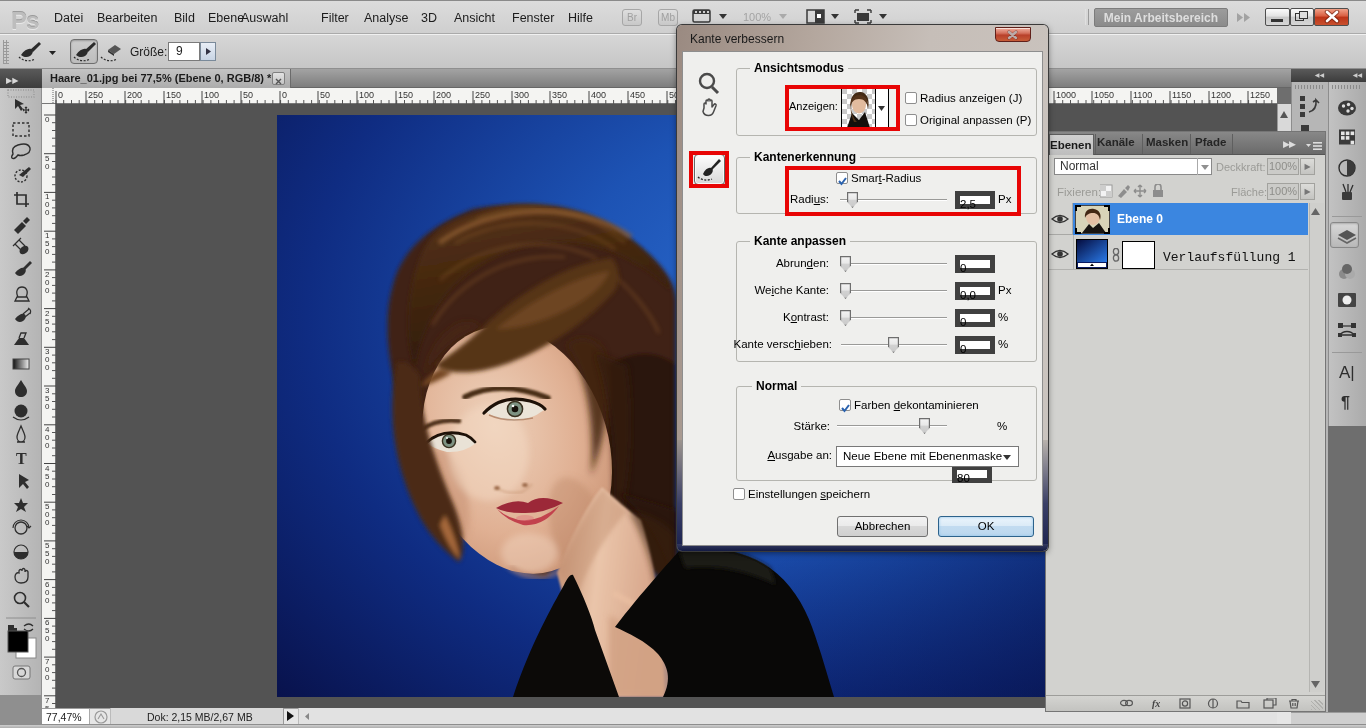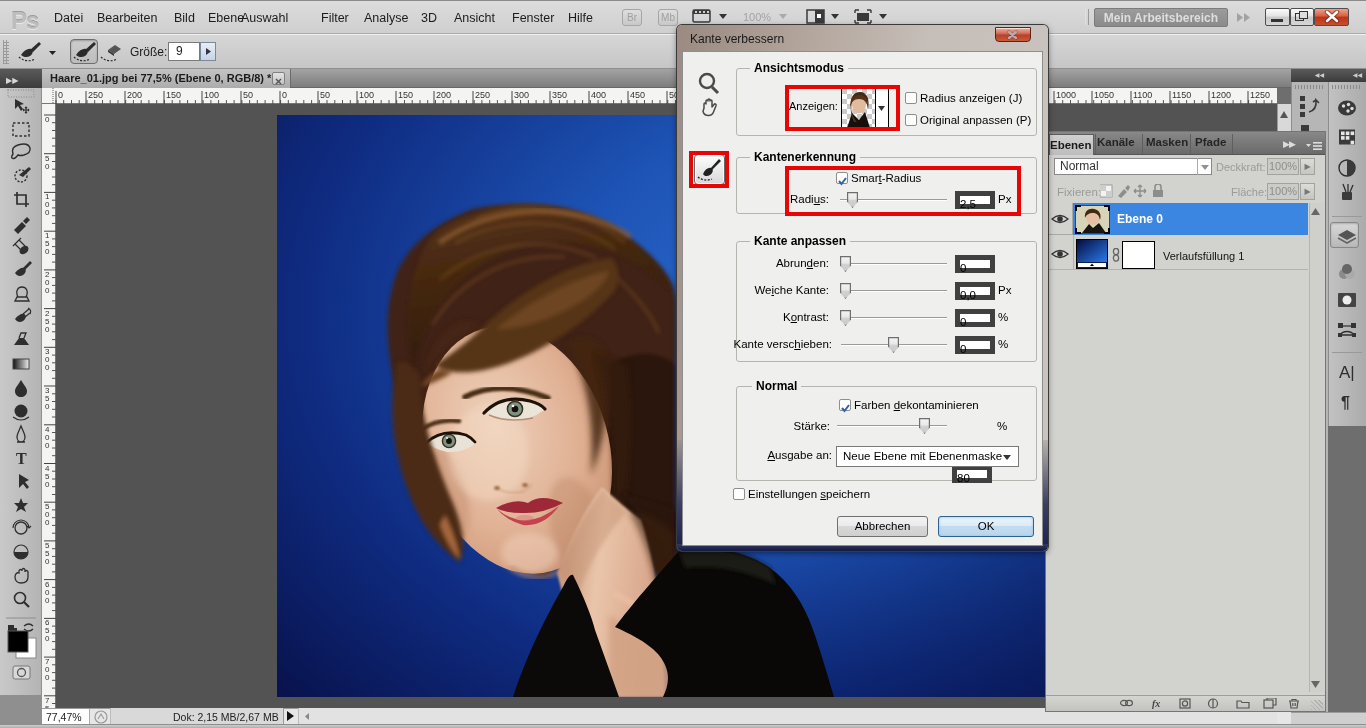--- a/index.html
+++ b/index.html
@@ -738,21 +738,21 @@
 </svg>
 </div>
 
 <div class="abs" id="statusbar"></div>
 <div class="abs" style="left:42px; top:709px; width:48px; height:15px; background:#fff; border-right:1px solid #aaa; font-size:10.5px; color:#222; padding:2px 0 0 4px;">77,47%</div>
 <svg class="abs" style="left:94px; top:710px;" width="14" height="14">
     <circle cx="7" cy="7" r="6" fill="none" stroke="#999" stroke-width="1.2"></circle>
     <path d="M4,9 L7,4 L10,9" fill="none" stroke="#999" stroke-width="1.1"></path>
   </svg>
 <div class="abs" style="left:110px; top:708px; width:174px; height:16px; background:#d9d9d9; border-left:1px solid #bbb; border-right:1px solid #999;"></div>
-<div class="abs" style="left:147px; top:711px; font-size:10.5px; color:#222;margin-left:26px;">Dok: 2,15 MB/2,67 MB</div>
+<div class="abs" style="left:147px; top:711px; font-size:10.5px; color:#222;">Dok: 2,15 MB/2,67 MB</div>
 <svg class="abs" style="left:285px; top:710px;" width="10" height="12">
     <path d="M2,1 L2,11 L9,6 Z" fill="#111"></path>
   </svg>
 <div class="abs" style="left:298px; top:708px; width:979px; height:16px; background:#e2e2e2; border-left:1px solid #bbb;"></div>
 <svg class="abs" style="left:303px; top:712px;" width="8" height="9">
     <path d="M6,1 L2,4.5 L6,8 Z" fill="#888"></path>
   </svg>
 <div class="abs" id="bottomedge"></div>
 
 <div class="abs" id="vscroll"></div>
@@ -923,21 +923,21 @@
  <rect width="30" height="22" fill="url(#lg2)"></rect>
  <rect x="1" y="23" width="28" height="4" fill="#fff"></rect>
  <path d="M13,26 L17,26 L15,23.5 Z" fill="#000"></path>
  </svg>
 </div>
 <svg class="abs" style="left:1111px; top:248px;" width="10" height="14">
     <ellipse cx="5" cy="3.5" rx="2.6" ry="3.2" fill="none" stroke="#666" stroke-width="1.3"></ellipse>
     <ellipse cx="5" cy="10" rx="2.6" ry="3.2" fill="none" stroke="#666" stroke-width="1.3"></ellipse>
   </svg>
 <div class="abs" style="left:1122px; top:241px; width:33px; height:28px; background:#fff; border:1px solid #000;"></div>
-<div class="abs" style="left:1163px; top:250px; font-size:11px; color:#111;">Verlaufsfüllung 1</div>
+<div class="abs" style="left:1163px; top:250px; font-size:13px; color:#111;font-family:Liberation Mono, monospace;">Verlaufsfüllung 1</div>
 
 <div class="abs" style="left:1309px; top:203px; width:15px; height:489px; background:#cfcfcc; border-left:1px solid #b5b5b2;"></div>
 <svg class="abs" style="left:1311px; top:208px;" width="10" height="8">
     <path d="M0,7 L9,7 L4.5,0 Z" fill="#666"></path>
   </svg>
 <svg class="abs" style="left:1311px; top:680px;" width="10" height="8">
     <path d="M0,1 L9,1 L4.5,8 Z" fill="#666"></path>
   </svg>
 
 <div class="abs" style="left:1046px; top:695px; width:279px; height:16px; background:linear-gradient(#d4d4d1,#c3c3c0); border-top:1px solid #9d9d9a;"></div>

